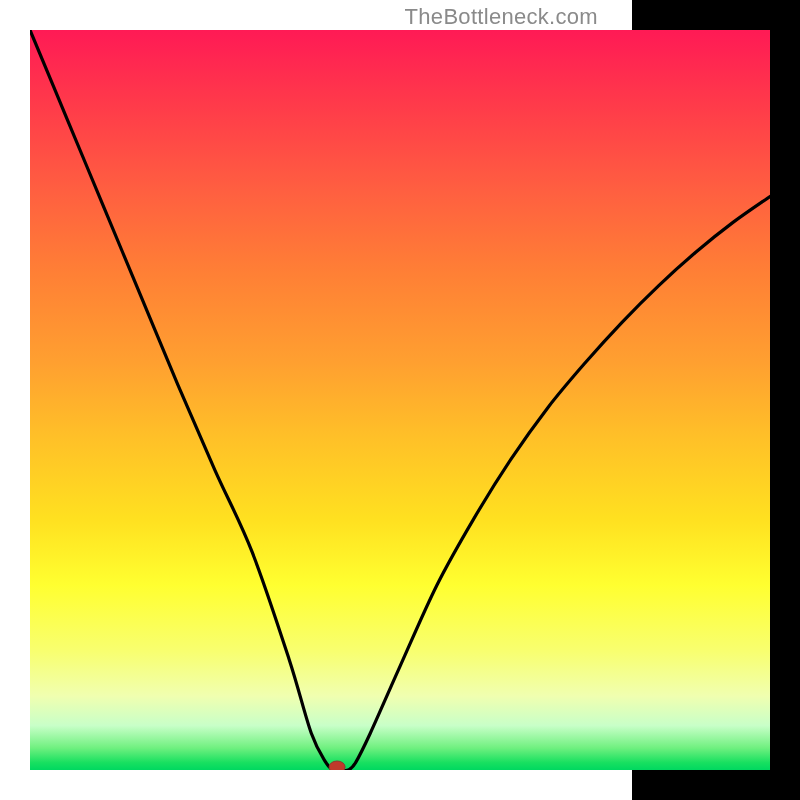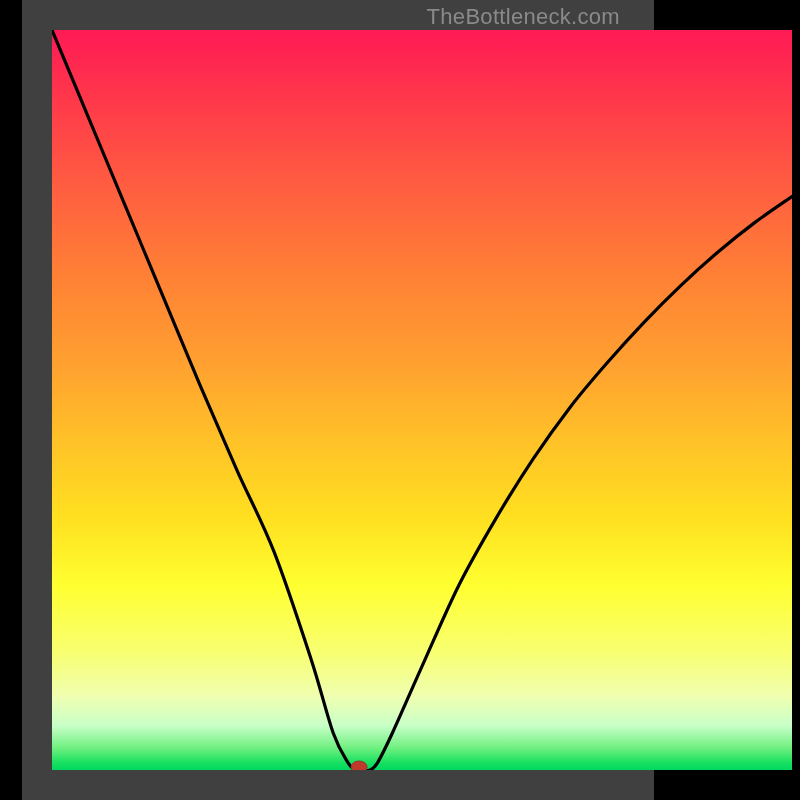--- a/index.html
+++ b/index.html
@@ -8,22 +8,21 @@
     width: 800px;
     height: 800px;
     overflow: hidden;
     background: #000;
     font-family: Arial, Helvetica, sans-serif;
   }
   .frame {
     position: relative;
     width: 632px;
     height: 800px;
-    background: #404040;
-    margin-left: 22px;
+    background: #ffffff;
   }
   .plot {
     position: absolute;
     left: 30px;
     top: 30px;
     width: 740px;
     height: 740px;
     
     background: linear-gradient(
       to bottom,

